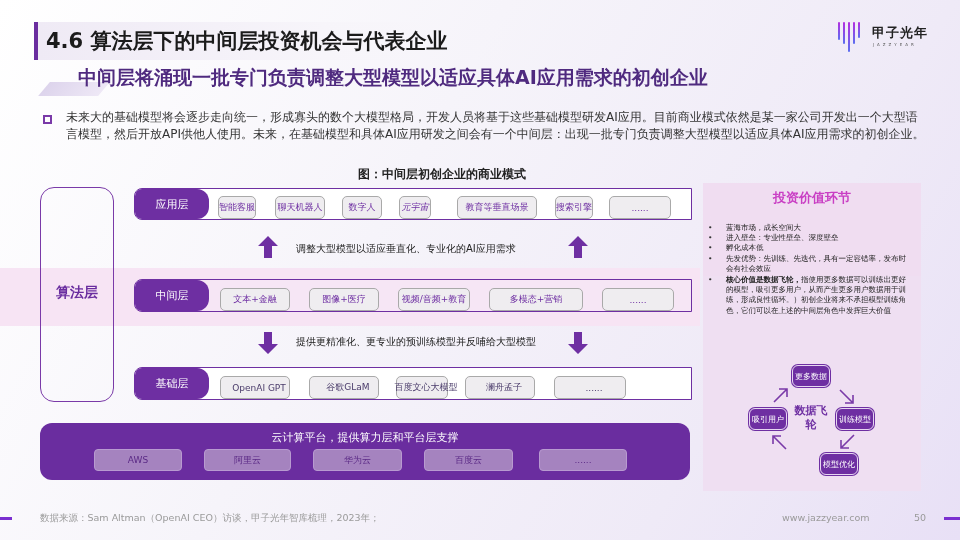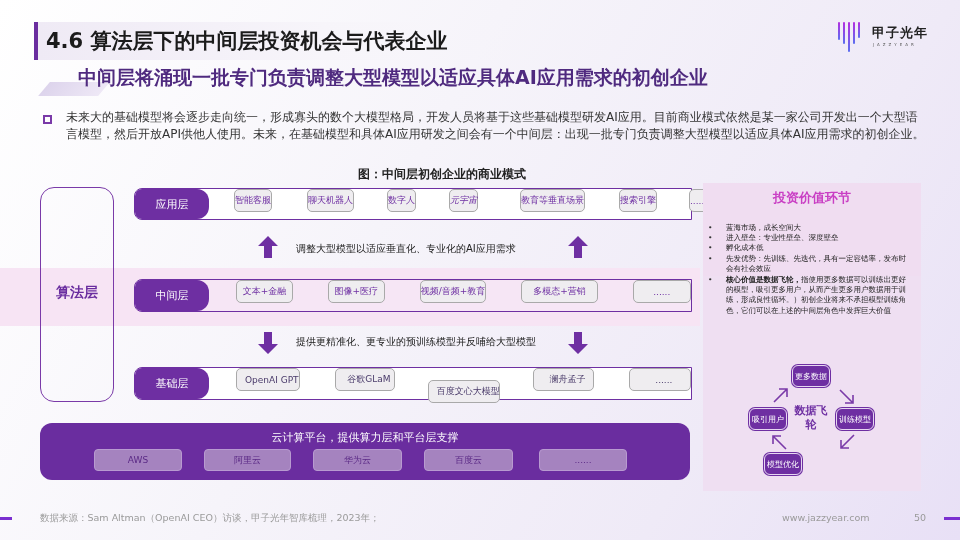--- a/index.html
+++ b/index.html
@@ -50,22 +50,22 @@
     left: 40px; top: 187px; width: 74px; height: 215px;
     border: 1px solid #7a3aa8; border-radius: 14px;
   }
   .algo-label {
     left: 40px; top: 284px; width: 74px; text-align: center;
     font-size: 14px; font-weight: bold; color: #6a2d9f;
   }
 
   
   .layer {
-    display: flex; align-items: flex-start;
-    border: 1px solid #6e2fa2; border-radius: 8px 0 0 8px; background: #fff; gap: 16px;
+    display: flex; align-items: flex-end;
+    border: 1px solid #6e2fa2; border-radius: 8px 0 0 8px; background: #fff;
   }
   .layer.mid { background: #f6e6f5; }
   .layer-tag {
     width: 74px; height: 100%; background: #6e2fa2; color: #fff;
     border-radius: 7px 12px 12px 7px;
     display: flex; align-items: center; justify-content: center; font-size: 11px;
     flex-shrink: 0;
   }
   .chip {
     height: 23px; border: 1px solid #a9a9a9; border-radius: 5px; background: #efedf0;
@@ -194,21 +194,21 @@
 <div class="abs arrow-down" style="left:568px;top:332px;">
   <svg viewBox="0 0 20 22">
       <polygon points="6,0 14,0 14,12 20,12 10,22 0,12 6,12" fill="#6e2fa2"></polygon>
     </svg>
 </div>
 
 <div class="abs layer base" style="left:134px;top:367px;width:558px;height:33px;">
   <div class="layer-tag">基础层</div>
   <div class="chip" style="width:70px;margin-left:11px;">OpenAI GPT</div>
   <div class="chip" style="width:70px;margin-left:19px;">谷歌GLaM</div>
-  <div class="chip" style="width:72px;margin-left:17px;margin-top:12px;">百度文心大模型</div>
+  <div class="chip" style="width:52px;margin-left:17px;margin-top:12px;">百度文心大模型</div>
   <div class="chip" style="width:70px;margin-left:17px;">澜舟孟子</div>
   <div class="chip" style="width:72px;margin-left:19px;">......</div>
 </div>
 
 <div class="abs cloud">
   <div class="cloud-title">云计算平台，提供算力层和平台层支撑</div>
   <div class="cloud-chips">
     <div class="cloud-chip" style="width:88px;">AWS</div>
     <div class="cloud-chip" style="width:87px;">阿里云</div>
     <div class="cloud-chip" style="width:89px;">华为云</div>
@@ -223,21 +223,21 @@
 <ul class="abs value-list">
   <li><span>蓝海市场，成长空间大</span></li>
   <li><span>进入壁垒：专业性壁垒、深度壁垒</span></li>
   <li><span>孵化成本低</span></li>
   <li><span>先发优势：先训练、先迭代，具有一定容错率，发布时会有社会效应</span></li>
   <li style="margin-top:1px;"><b>核心价值是数据飞轮，</b><span>指使用更多数据可以训练出更好的模型，吸引更多用户，从而产生更多用户数据用于训练，形成良性循环。）初创企业将来不承担模型训练角色，它们可以在上述的中间层角色中发挥巨大价值</span></li>
 </ul>
 
 <div class="fw-node" style="left:792px;top:365px;width:38px;height:22px;">更多数据</div>
 <div class="fw-node" style="left:836px;top:408px;width:38px;height:22px;">训练模型</div>
-<div class="fw-node" style="left:764px;top:453px;width:38px;height:22px;">模型优化</div>
+<div class="fw-node" style="left:820px;top:453px;width:38px;height:22px;">模型优化</div>
 <div class="fw-node" style="left:749px;top:408px;width:38px;height:22px;">吸引用户</div>
 <div class="fw-center">数据飞轮</div>
 
 <div class="fw-arrow" style="left:838px;top:388px;">
   <svg viewBox="0 0 18 18">
       <path d="M2 2 L15 15 M15 7 L15 15 L7 15" stroke="#7a3aa8" stroke-width="1.6" fill="none"></path>
     </svg>
 </div>
 <div class="fw-arrow" style="left:838px;top:433px;">
   <svg viewBox="0 0 18 18">

